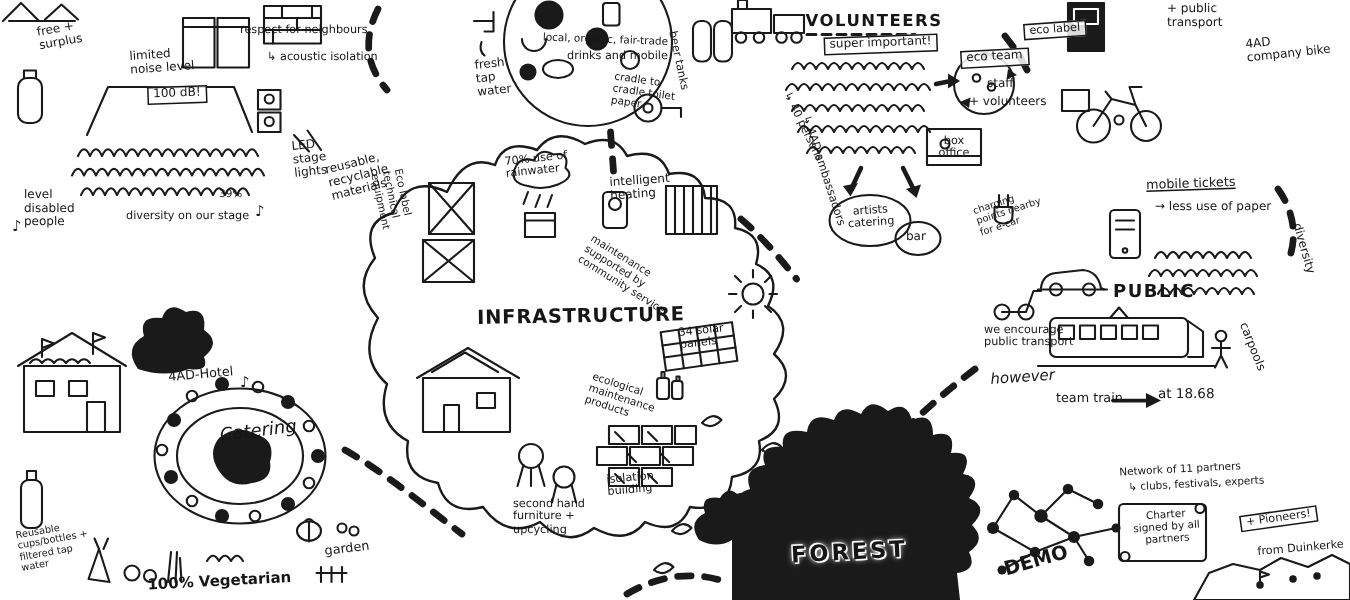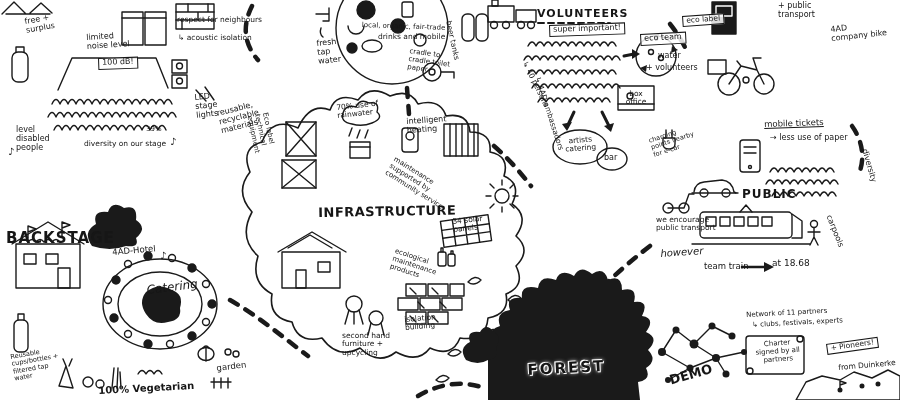--- a/index.html
+++ b/index.html
@@ -307,42 +307,42 @@
             <circle cx="878" cy="384" r="1.8" fill="#1a1a1a"></circle>
       <path d="M840,390 v-9 l6,2 -6,2"></path>
     </g>
   </g>
 </g>
 </svg>
 
 <div class="lbl" style="left:24px;top:18px;width:36px;transform:rotate(-10deg)">free + surplus</div>
 <div class="lbl" style="left:86px;top:34px;width:48px;transform:rotate(-4deg)">limited noise level</div>
 <div class="lbl box" style="left:98px;top:58px;transform:rotate(-2deg)">100 dB!</div>
-<div class="lbl" style="left:177px;top:16px;width:88px;font-size:7.5px">respect for neighbours</div>
+<div class="lbl" style="left:160px;top:16px;width:88px;font-size:7.5px">respect for neighbours</div>
 <div class="lbl" style="left:178px;top:34px;font-size:7.5px">↳ acoustic isolation</div>
 <div class="lbl" style="left:194px;top:94px;width:34px;transform:rotate(-6deg)">LED stage lights</div>
 <div class="lbl" style="left:216px;top:110px;width:50px;transform:rotate(-14deg)">reusable, recyclable materials</div>
 <div class="lbl" style="left:16px;top:126px;width:44px">level disabled people</div>
 <div class="lbl" style="left:84px;top:140px;font-size:7.5px">diversity on our stage</div>
 <div class="lbl" style="left:146px;top:126px;font-size:7px">39%</div>
 <div class="lbl" style="left:8px;top:146px;font-size:10px">♪</div>
 <div class="lbl" style="left:170px;top:136px;font-size:10px">♪</div>
 
 <div class="lbl" style="left:316px;top:40px;width:32px;transform:rotate(-6deg)">fresh tap water</div>
 <div class="lbl" style="left:362px;top:22px;width:104px;font-size:7px;transform:rotate(2deg)">local, organic, fair-trade</div>
 <div class="lbl" style="left:378px;top:33px;font-size:7.5px">drinks and mobile</div>
 <div class="lbl" style="left:410px;top:48px;width:52px;font-size:7px;transform:rotate(8deg)">cradle to cradle toilet paper</div>
 <div class="lbl" style="left:452px;top:20px;font-size:7.5px;transform:rotate(78deg)">beer tanks</div>
 
 <div class="lbl b" style="left:537px;top:8px;font-size:11px;letter-spacing:1px">VOLUNTEERS</div>
 <div class="lbl box" style="left:549px;top:25px;transform:rotate(-2deg)">super important!</div>
 <div class="lbl" style="left:528px;top:60px;font-size:7.5px;transform:rotate(64deg)">↳ 40 persons</div>
 <div class="lbl" style="left:541px;top:76px;font-size:7.5px;transform:rotate(72deg)">↳ 4AD ambassadors</div>
 <div class="lbl box" style="left:640px;top:34px;transform:rotate(-3deg)">eco team</div>
-<div class="lbl" style="left:658px;top:52px">water</div>
+<div class="lbl" style="left:658px;top:52px">staff</div>
 <div class="lbl" style="left:646px;top:64px">+ volunteers</div>
 <div class="lbl c" style="left:620px;top:90px;width:32px;font-size:7.5px">box office</div>
 <div class="lbl c" style="left:557px;top:138px;width:46px;font-size:7.5px;transform:rotate(-4deg)">artists catering</div>
 <div class="lbl" style="left:604px;top:154px">bar</div>
 
 <div class="lbl box" style="left:682px;top:16px;font-size:7.5px;transform:rotate(-4deg)">eco label</div>
 <div class="lbl" style="left:778px;top:2px;width:58px">+ public transport</div>
 <div class="lbl" style="left:830px;top:26px;width:56px;transform:rotate(-6deg)">4AD company bike</div>
 <div class="lbl ul" style="left:764px;top:120px;font-size:8.5px;transform:rotate(-2deg)">mobile tickets</div>
 <div class="lbl" style="left:770px;top:134px">→ less use of paper</div>
@@ -359,21 +359,20 @@
 <div class="lbl b" style="left:318px;top:206px;font-size:13px;letter-spacing:.5px;transform:rotate(-1deg)">INFRASTRUCTURE</div>
 <div class="lbl" style="left:268px;top:112px;width:60px;font-size:7px;transform:rotate(78deg)">Eco label technical equipment</div>
 <div class="lbl" style="left:336px;top:104px;width:58px;font-size:7.5px;transform:rotate(-6deg)">70% use of rainwater</div>
 <div class="lbl" style="left:406px;top:118px;width:70px;transform:rotate(-4deg)">intelligent heating</div>
 <div class="lbl" style="left:396px;top:156px;width:72px;font-size:7px;transform:rotate(32deg)">maintenance supported by community service</div>
 <div class="lbl" style="left:452px;top:218px;width:44px;font-size:7.5px;transform:rotate(-6deg)">34 solar panels</div>
 <div class="lbl" style="left:396px;top:248px;width:64px;font-size:7px;transform:rotate(18deg)">ecological maintenance products</div>
 <div class="lbl" style="left:404px;top:316px;width:52px;font-size:7.5px;transform:rotate(-5deg)">isolation building</div>
 <div class="lbl" style="left:342px;top:332px;width:54px;font-size:7.5px">second hand furniture + upcycling</div>
 
-<div class="lbl b" style="left:6px;top:230px;font-size:15px;letter-spacing:1px">BACKSTAGE</div>
 <div class="lbl" style="left:112px;top:248px;font-size:8.5px;transform:rotate(-5deg)">4AD-Hotel</div>
 <div class="lbl" style="left:160px;top:250px;font-size:10px">♪</div>
 <div class="lbl i" style="left:146px;top:284px;font-size:12px;transform:rotate(-7deg)">Catering</div>
 <div class="lbl b" style="left:98px;top:385px;font-size:10px;transform:rotate(-3deg)">100% Vegetarian</div>
 <div class="lbl" style="left:10px;top:354px;width:54px;font-size:6.5px;transform:rotate(-10deg)">Reusable cups/bottles + filtered tap water</div>
 <div class="lbl" style="left:216px;top:364px;font-size:8.5px;transform:rotate(-7deg)">garden</div>
 
 <div class="lbl b glow" style="left:527px;top:362px;font-size:15px;letter-spacing:2px;transform:rotate(-3deg)">FOREST</div>
 
 <div class="lbl b" style="left:668px;top:374px;font-size:13px;transform:rotate(-16deg)">DEMO</div>

